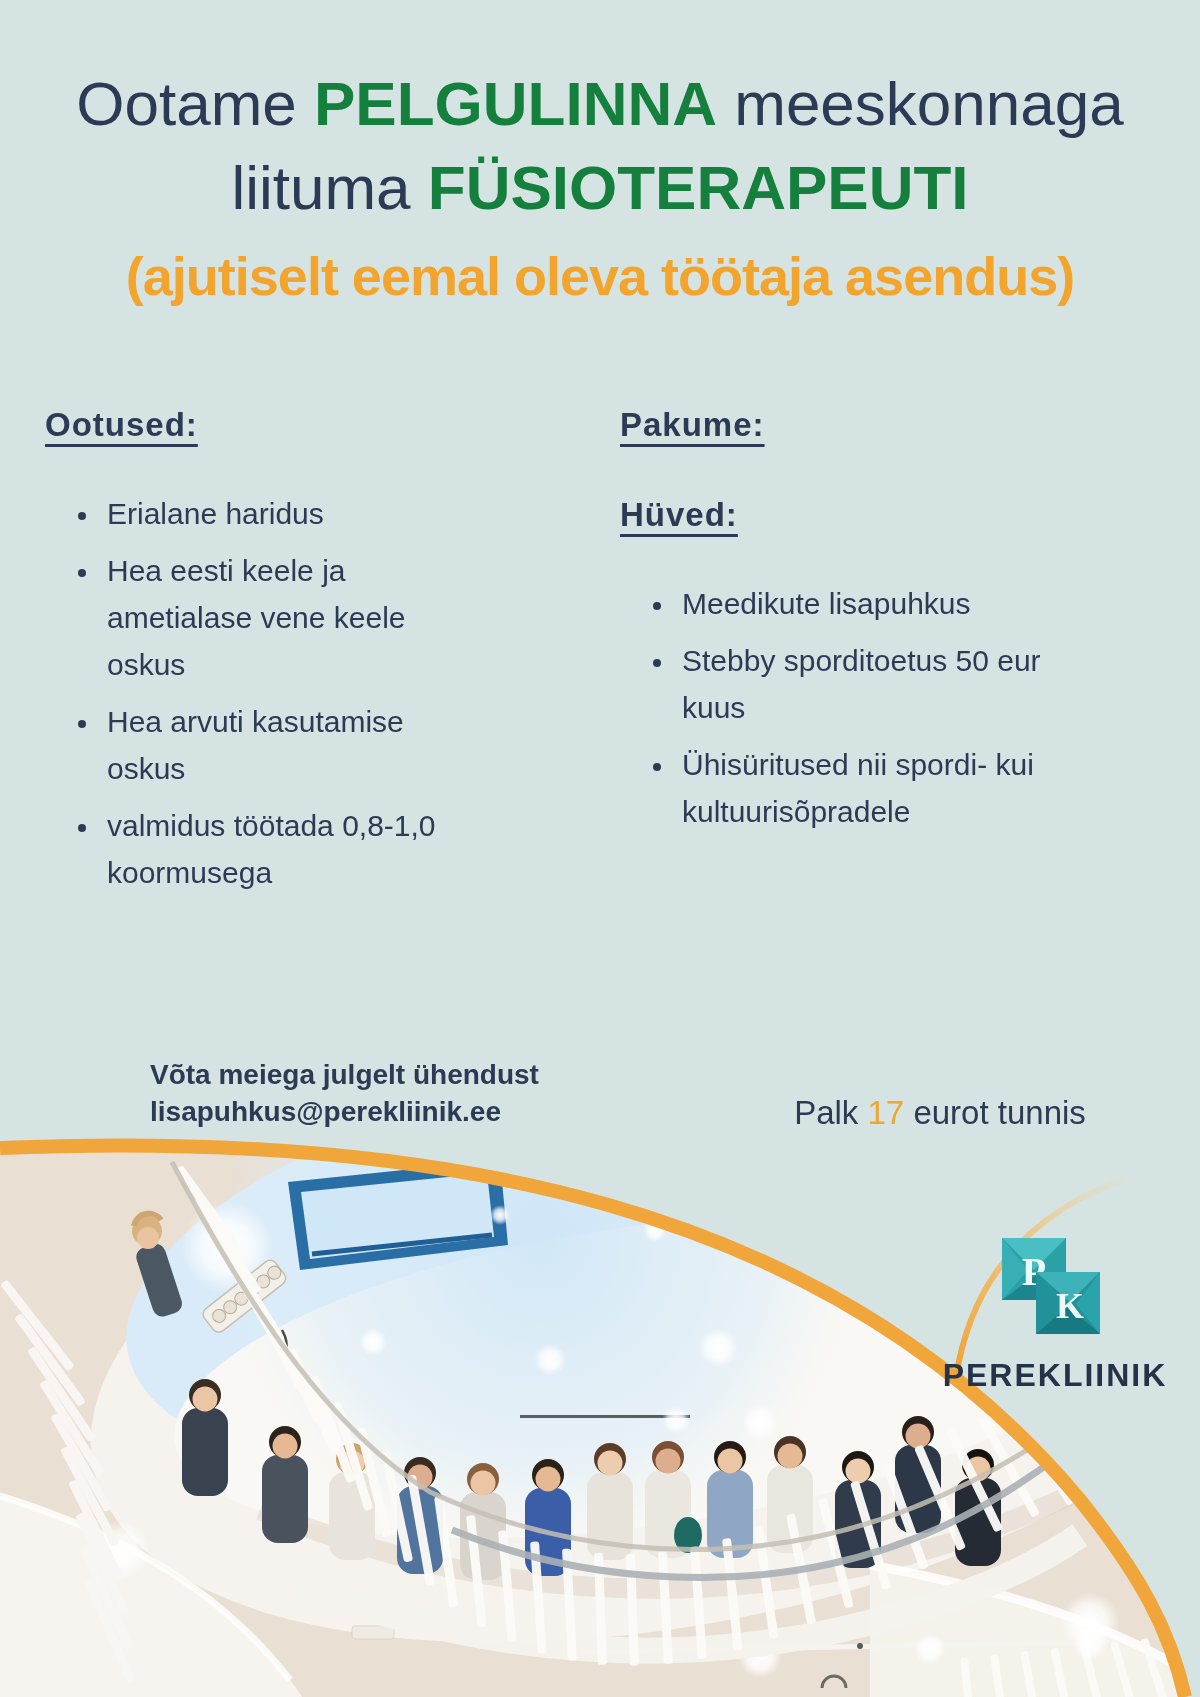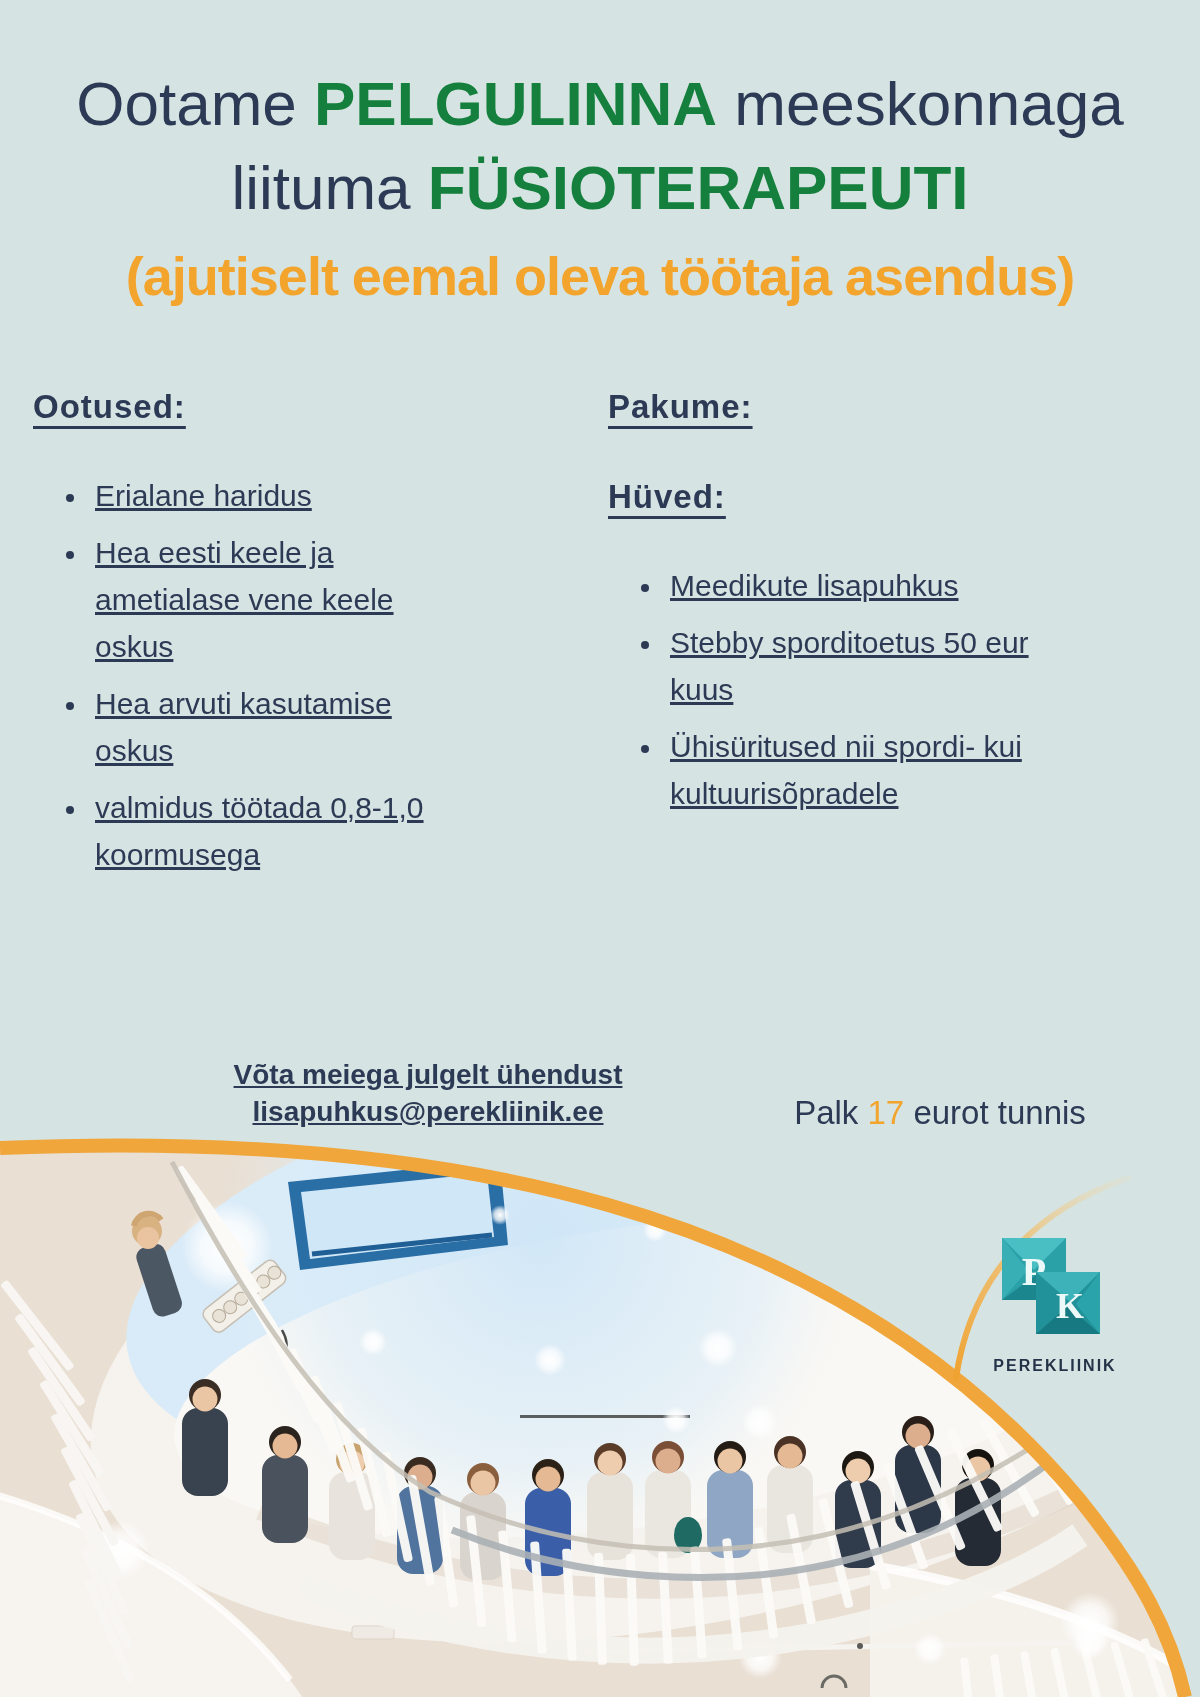--- a/index.html
+++ b/index.html
@@ -6,36 +6,36 @@
   body{
     width:1200px;height:1697px;position:relative;overflow:hidden;
     background:#d5e3e2;color:#2d3a55;
     font-family:"Liberation Sans",sans-serif;
   }
   .headline{position:absolute;top:62px;left:0;width:1200px;text-align:center;
     font-size:62px;line-height:84px;font-weight:500;color:#2d3a55;}
   .hl-line{white-space:nowrap;}
   .hl-orange{color:#15803d;font-weight:700;}
   .hl-line3{font-size:54px;font-weight:700;color:#f2a42c;letter-spacing:-1px;margin-top:4px;}
-  .col{position:absolute;top:388px;}
+  .col{position:absolute;top:406px;margin-left:12px;}
   .col-left{left:33px;width:440px;}
   .col-right{left:608px;width:500px;}
   .section-heading{font-size:33px;font-weight:700;letter-spacing:1px;margin:0;
     text-decoration:underline;text-decoration-thickness:3px;text-underline-offset:8px;}
   .section-heading.second{margin-top:52px;}
-  ul.bullets{margin:46px 0 0 0;padding:0 0 0 56px;font-size:30px;line-height:47px;list-style:disc;text-decoration:underline;}
+  ul.bullets{margin:46px 0 0 0;padding:0 0 0 56px;font-size:30px;line-height:47px;list-style:disc;}
   ul.bullets li{margin-bottom:10px;padding-left:6px;white-space:pre-line;}
   ul.bullets li::marker{color:#2d3a55;font-size:26px;}
-  .contact{position:absolute;left:150px;top:1056px;width:556px;text-align:center;
-    font-size:28px;font-weight:700;line-height:37px;text-decoration:underline;}
+  .contact{position:absolute;left:150px;top:1056px;width:556px;text-align:left;
+    font-size:28px;font-weight:700;line-height:37px;}
   .salary{position:absolute;left:700px;top:1094px;width:480px;text-align:center;
     font-size:33px;font-weight:400;white-space:nowrap;}
   .salary .amount{color:#f2a42c;}
   .brand-name{position:absolute;left:940px;top:1357px;width:230px;text-align:center;
-    font-size:16px;font-weight:700;letter-spacing:2px;color:#253349;z-index:3;}
+    font-size:32px;font-weight:700;letter-spacing:2px;color:#253349;z-index:3;}
   .photo-svg{position:absolute;left:0;top:1030px;width:1200px;height:667px;z-index:1;}
   .text-layer{z-index:2;}
 </style>
 </head>
 <body>
 
 <div class="headline text-layer">
   <div class="hl-line"><span>Ootame </span><span class="hl-orange">PELGULINNA</span><span> meeskonnaga</span></div>
   <div class="hl-line"><span>liituma </span><span class="hl-orange">FÜSIOTERAPEUTI</span></div>
   <div class="hl-line hl-line3">(ajutiselt eemal oleva töötaja asendus)</div>

